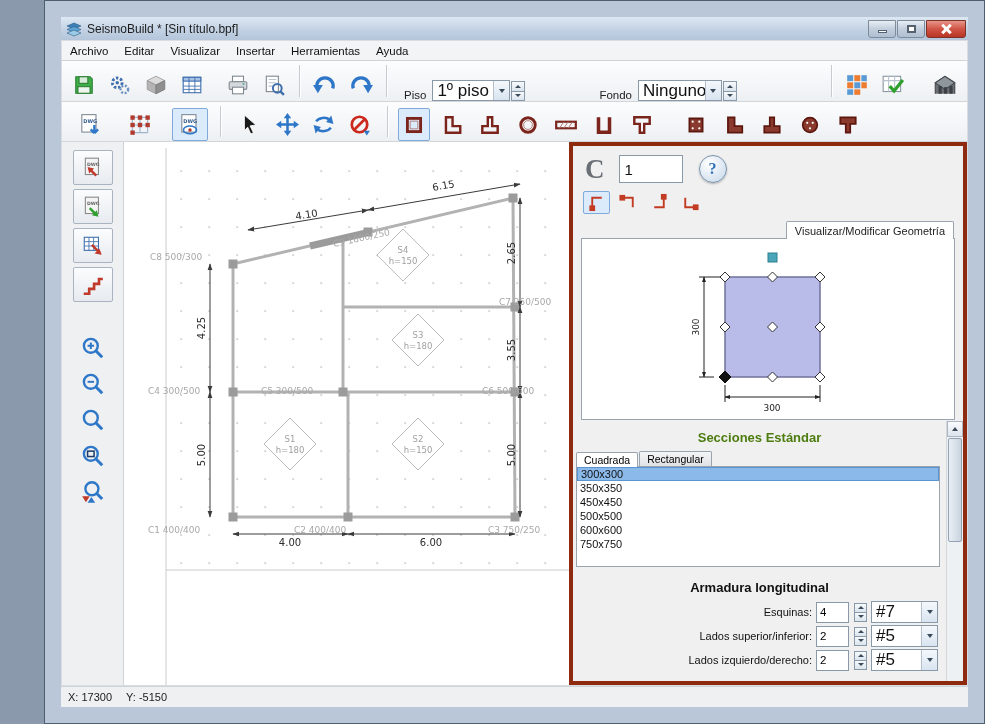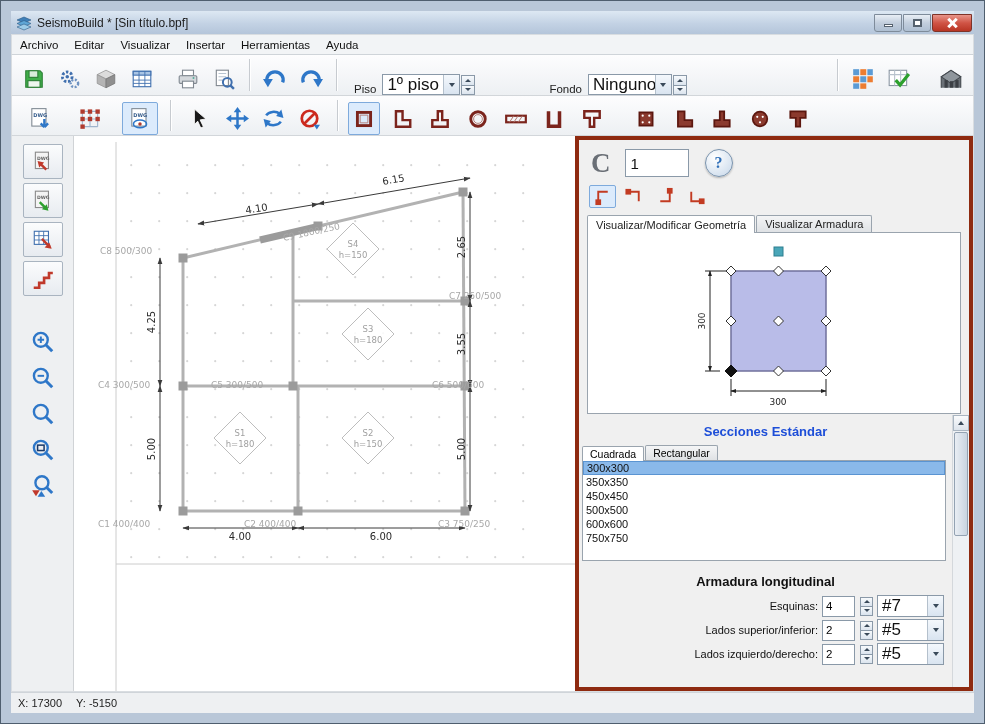--- a/index.html
+++ b/index.html
@@ -5,21 +5,21 @@
   * { box-sizing: border-box; }
   html,body { margin:0; padding:0; }
   body {
     width:985px; height:724px; overflow:hidden;
     font-family:"Liberation Sans", sans-serif;
     background:#8a9aac;
   }
   .window {
     position:absolute; inset:0;
     border:1px solid #4f5e6e; background:#b9c7d8;
-    padding:10px; display:flex; flex-direction:column;
+    padding:16px; display:flex; flex-direction:column;margin-left:44px;
   }
   
   .titlebar {
     height:23px; display:flex; align-items:center;
     background:linear-gradient(#dde8f3,#c3d2e4 55%,#b4c5da);
     padding:0 2px 0 5px; flex:0 0 auto;
   }
   .app-icon { width:16px; height:16px; margin-right:5px; flex:0 0 auto; }
   .title-text { font-size:12px; color:#1c1c1c; flex:1; white-space:nowrap; overflow:hidden; }
   .winbtns { display:flex; gap:1px; }
@@ -106,33 +106,33 @@
     display:flex; align-items:center; justify-content:center;
     font-family:"Liberation Serif",serif; font-weight:bold; font-size:16px; color:#2f6fb8;
     box-shadow:0 1px 2px rgba(0,0,0,.25);
   }
   .prow2 { display:flex; align-items:flex-end; gap:4px; padding:4px 0 3px 10px; }
   .ori-btn {
     width:27px; height:23px; display:flex; align-items:center; justify-content:center;
     border:1px solid transparent; border-radius:2px;
   }
   .ori-btn.pressed { background:#dcebfc; border-color:#7eaadc; }
-  .ptabs { display:flex; align-items:flex-end; padding:3px 8px 0 8px; height:21px; }
+  .ptabs { display:flex; align-items:flex-end; padding:3px 8px 0 8px; height:21px;flex-direction:column; }
   .ptab {
     font-size:11px; padding:2px 8px 2px 8px; border:1px solid #9aa4ae; border-bottom:none;
     background:linear-gradient(#f4f5f6,#dfe2e5); border-radius:2px 2px 0 0; color:#222; margin-right:1px;
   }
   .ptab.active { background:#fff; position:relative; top:1px; padding-top:3px; }
   .preview-box { margin:0 8px; height:182px; background:#fff; border:1px solid #9aa4ae; }
   .lower { flex:1; display:flex; min-height:0; margin-top:1px; }
   .lower-content { flex:1; min-width:0; }
   .pscroll { width:17px; flex:0 0 auto; background:#eef1f4; border-left:1px solid #d4d8dc; display:flex; flex-direction:column; }
   .scr-btn { height:16px; border:1px solid #aab6c2; background:linear-gradient(#fafbfc,#dde4ec); display:flex; align-items:center; justify-content:center; }
   .scr-thumb { height:104px; margin:1px 1px; border:1px solid #93a2b2; border-radius:2px; background:linear-gradient(90deg,#e9eef4,#c9d4e0); }
-  .sec-title { text-align:center; font-size:13px; font-weight:bold; color:#1d4ed8; margin:9px 0 4px 0; }
+  .sec-title { text-align:center; font-size:13px; font-weight:bold; color:#4d7c0f; margin:9px 0 4px 0; }
   .mini-tabs { display:flex; align-items:flex-end; padding:0 0 0 3px; height:17px; }
   .mini-tab { font-size:10.5px; padding:1px 7px; border:1px solid #9aa4ae; border-bottom:none; background:linear-gradient(#f4f5f6,#dfe2e5); border-radius:2px 2px 0 0; margin-right:1px; }
   .mini-tab.active { background:#fff; position:relative; top:1px; }
   .listbox { margin:0 6px 0 3px; height:101px; background:#fff; border:1px solid #9aa4ae; font-size:11px; overflow:hidden; }
   .list-item { height:14px; line-height:14px; padding:0 3px; color:#111; }
   .list-item.sel { background:#8ab9ea; border:1px solid #5a94d2; height:14px; line-height:12px; }
   .arm-title { text-align:center; font-size:13px; font-weight:bold; color:#111; margin:13px 0 6px 0; }
   .arow { display:flex; justify-content:flex-end; align-items:center; gap:4px; margin:2px 8px 2px 0; height:22px; }
   .arow label { font-size:11px; color:#111; white-space:nowrap; }
   .arow .val-input { width:33px; height:21px; border:1px solid #8a99a8; background:#fff; font-size:11.5px; padding:0 3px; font-family:"Liberation Sans",sans-serif; }

